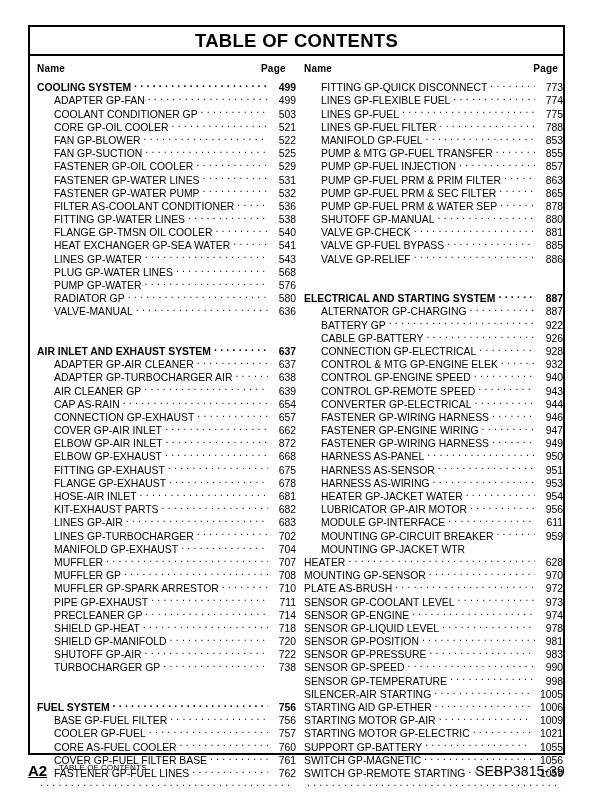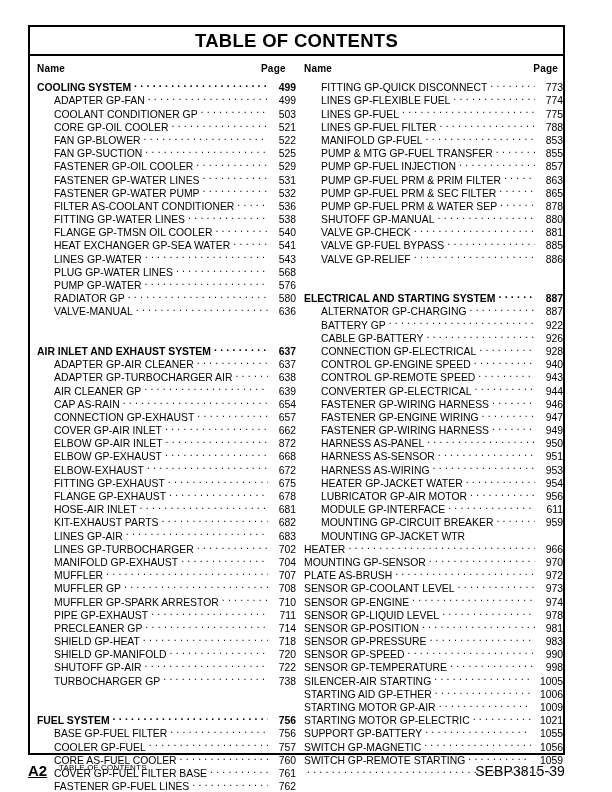--- a/index.html
+++ b/index.html
@@ -299,25 +299,20 @@
           <span class="ename">ELBOW GP-AIR INLET</span>
           <span class="leader"></span>
           <span class="epage">872</span>
         </div>
         <div class="entry item">
           <span class="ename">ELBOW GP-EXHAUST</span>
           <span class="leader"></span>
           <span class="epage">668</span>
         </div>
         <div class="entry item">
-          <span class="ename">ELBOW-EXHAUST</span>
-          <span class="leader"></span>
-          <span class="epage">672</span>
-        </div>
-        <div class="entry item">
           <span class="ename">FITTING GP-EXHAUST</span>
           <span class="leader"></span>
           <span class="epage">675</span>
         </div>
         <div class="entry item">
           <span class="ename">FLANGE GP-EXHAUST</span>
           <span class="leader"></span>
           <span class="epage">678</span>
         </div>
         <div class="entry item">
@@ -516,20 +511,25 @@
           <span class="ename">CABLE GP-BATTERY</span>
           <span class="leader"></span>
           <span class="epage">926</span>
         </div>
         <div class="entry item">
           <span class="ename">CONNECTION GP-ELECTRICAL</span>
           <span class="leader"></span>
           <span class="epage">928</span>
         </div>
         <div class="entry item">
+          <span class="ename">CONTROL &amp; MTG GP-ENGINE ELEK</span>
+          <span class="leader"></span>
+          <span class="epage">932</span>
+        </div>
+        <div class="entry item">
           <span class="ename">CONTROL GP-ENGINE SPEED</span>
           <span class="leader"></span>
           <span class="epage">940</span>
         </div>
         <div class="entry item">
           <span class="ename">CONTROL GP-REMOTE SPEED</span>
           <span class="leader"></span>
           <span class="epage">943</span>
         </div>
         <div class="entry item">
@@ -588,21 +588,21 @@
           <span class="epage">959</span>
         </div>
         <div class="entry item nodots">
           <span class="ename">MOUNTING GP-JACKET  WTR</span>
           <span class="leader"></span>
           <span class="epage"></span>
         </div>
         <div class="entry item-nopad">
           <span class="ename">HEATER</span>
           <span class="leader"></span>
-          <span class="epage">966</span>
+          <span class="epage">628</span>
         </div>
         <div class="entry item-nopad">
           <span class="ename">MOUNTING GP-SENSOR</span>
           <span class="leader"></span>
           <span class="epage">970</span>
         </div>
         <div class="entry item-nopad">
           <span class="ename">PLATE AS-BRUSH</span>
           <span class="leader"></span>
           <span class="epage">972</span>

